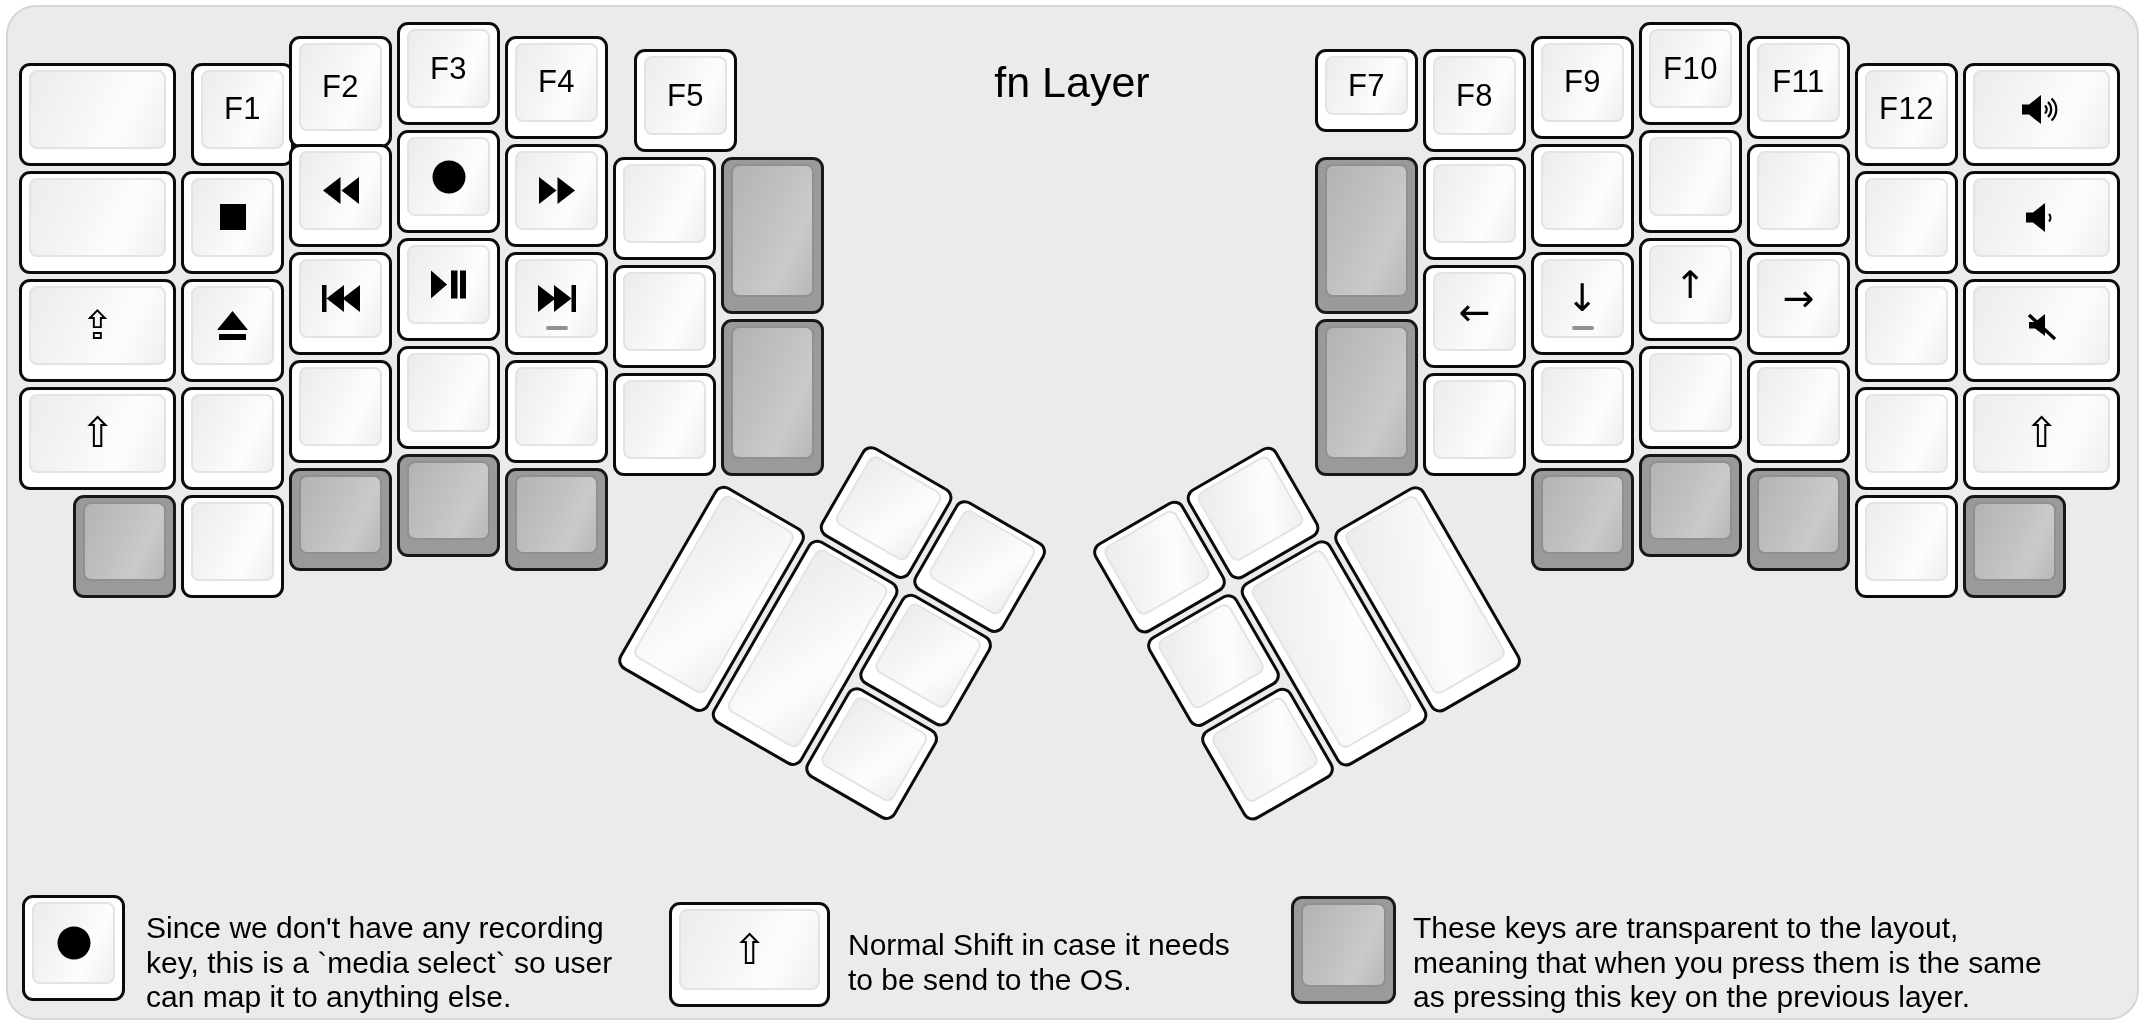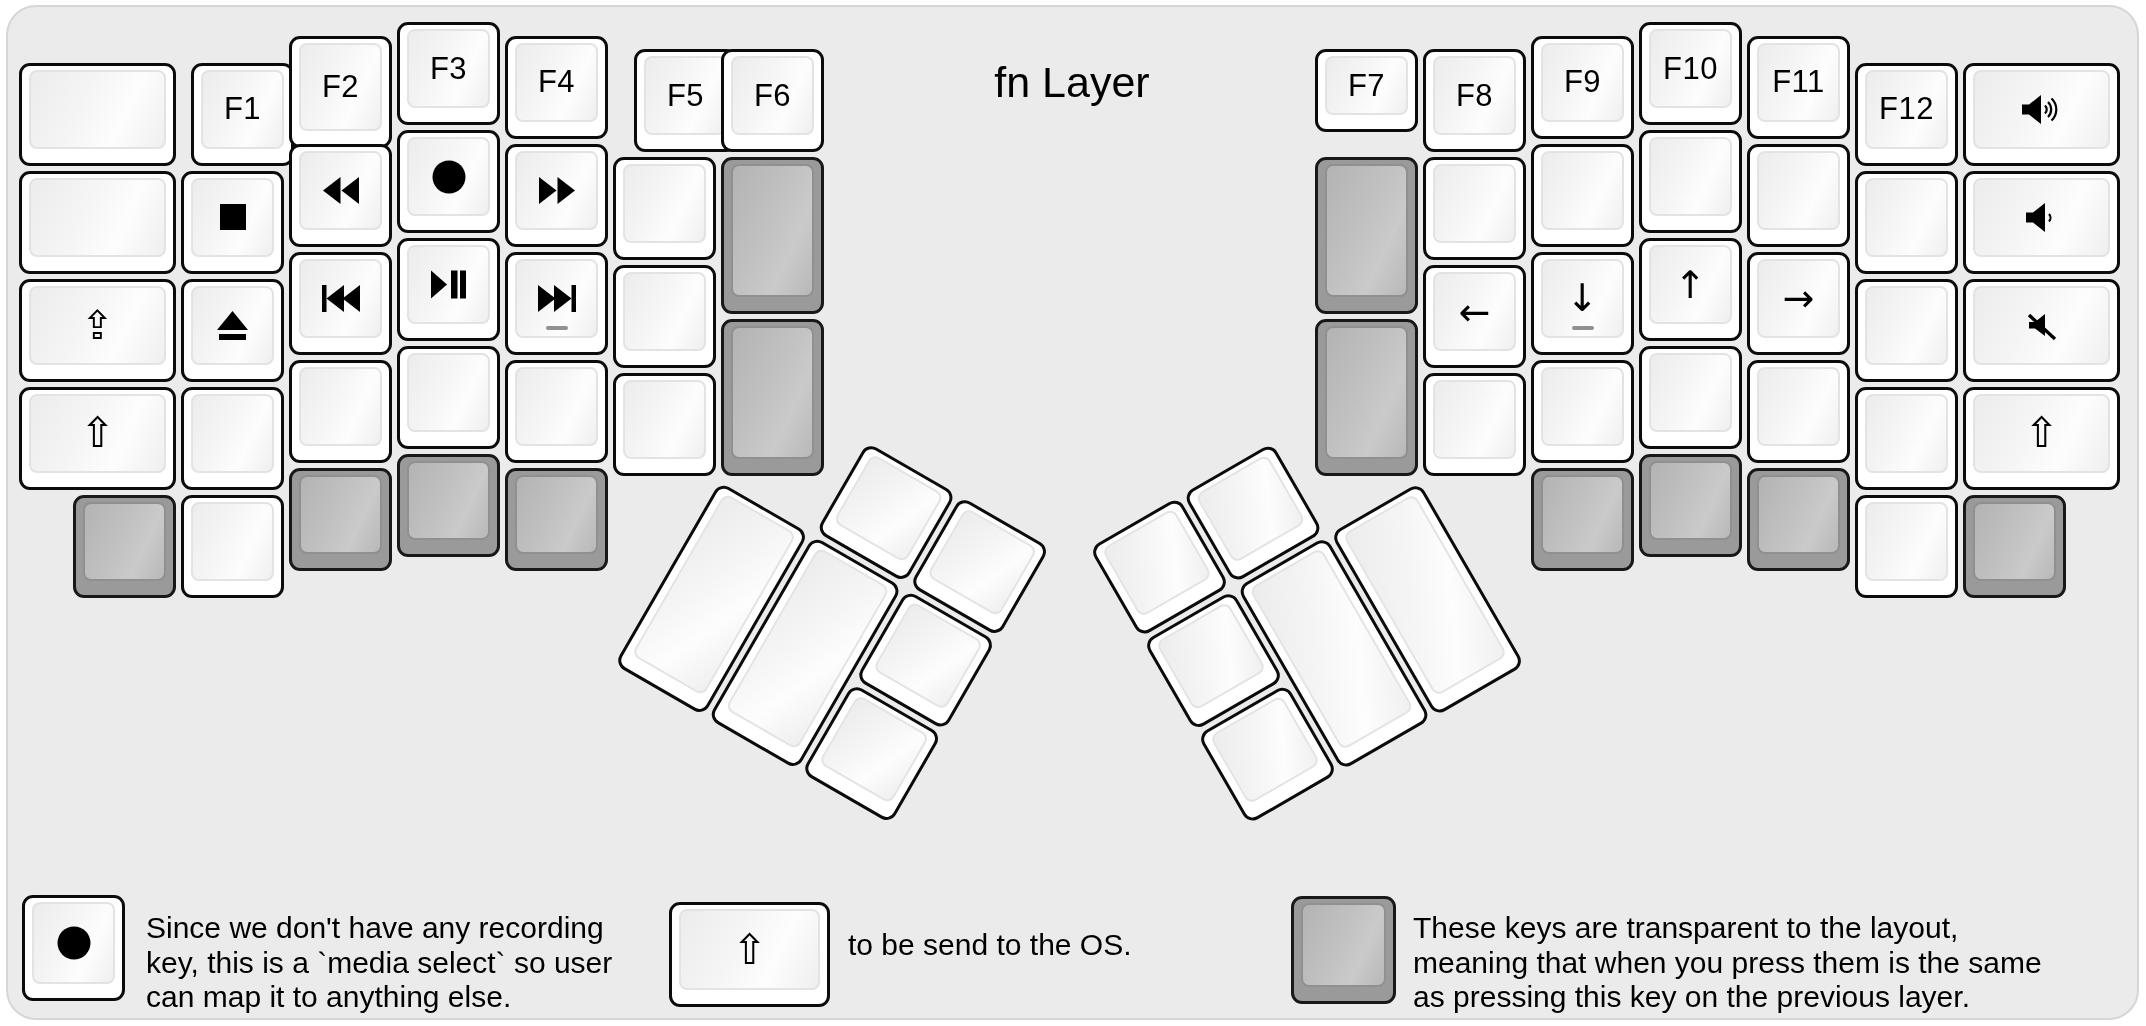--- a/index.html
+++ b/index.html
@@ -174,25 +174,20 @@
     </div>
     <div class="key" style="left: 613px; top: 157px; width: 103px; height: 103px;">
       <div class="cap"></div>
     </div>
     <div class="key" style="left: 613px; top: 265px; width: 103px; height: 103px;">
       <div class="cap"></div>
     </div>
     <div class="key" style="left: 613px; top: 373px; width: 103px; height: 103px;">
       <div class="cap"></div>
     </div>
-    <div class="key" style="left: 721px; top: 49px; width: 103px; height: 103px;">
-      <div class="cap">
-        <span class="klabel">F6</span>
-      </div>
-    </div>
     <div class="key gray" style="left: 721px; top: 157px; width: 103px; height: 157px;">
       <div class="cap"></div>
     </div>
     <div class="key gray" style="left: 721px; top: 319px; width: 103px; height: 157px;">
       <div class="cap"></div>
     </div>
     <div class="key gray" style="left: 73px; top: 494.5px; width: 103px; height: 103px;">
       <div class="cap"></div>
     </div>
     <div class="key" style="left: 181px; top: 494.5px; width: 103px; height: 103px;">
@@ -399,20 +394,21 @@
         <div>can map it to anything else.</div>
       </div>
     </div>
     <div>
       <div class="key" style="left: 669px; top: 902px; width: 161px; height: 105px;">
         <div class="cap">
           <span class="glyph glyph-shift">⇧</span>
         </div>
       </div>
       <div class="legend-text" style="left: 848px; top: 928px;">
+        <div>Normal Shift in case it needs</div>
         <div>to be send to the OS.</div>
       </div>
     </div>
     <div>
       <div class="key gray" style="left: 1291px; top: 896px; width: 105px; height: 108px;">
         <div class="cap"></div>
       </div>
       <div class="legend-text" style="left: 1413px; top: 911px;">
         <div>These keys are transparent to the layout,</div>
         <div>meaning that when you press them is the same</div>

